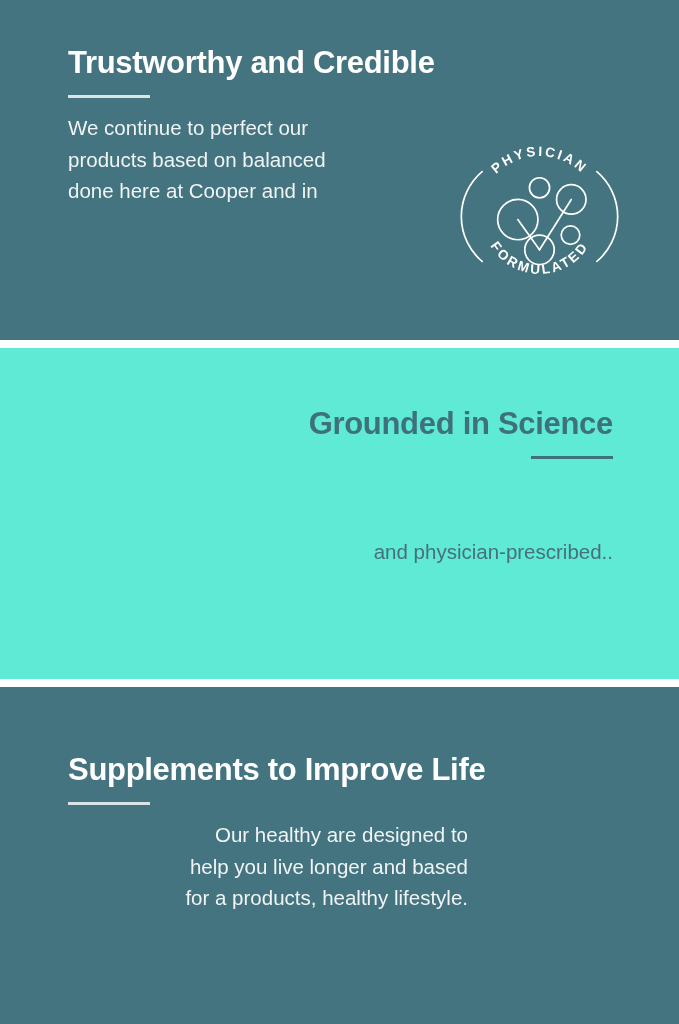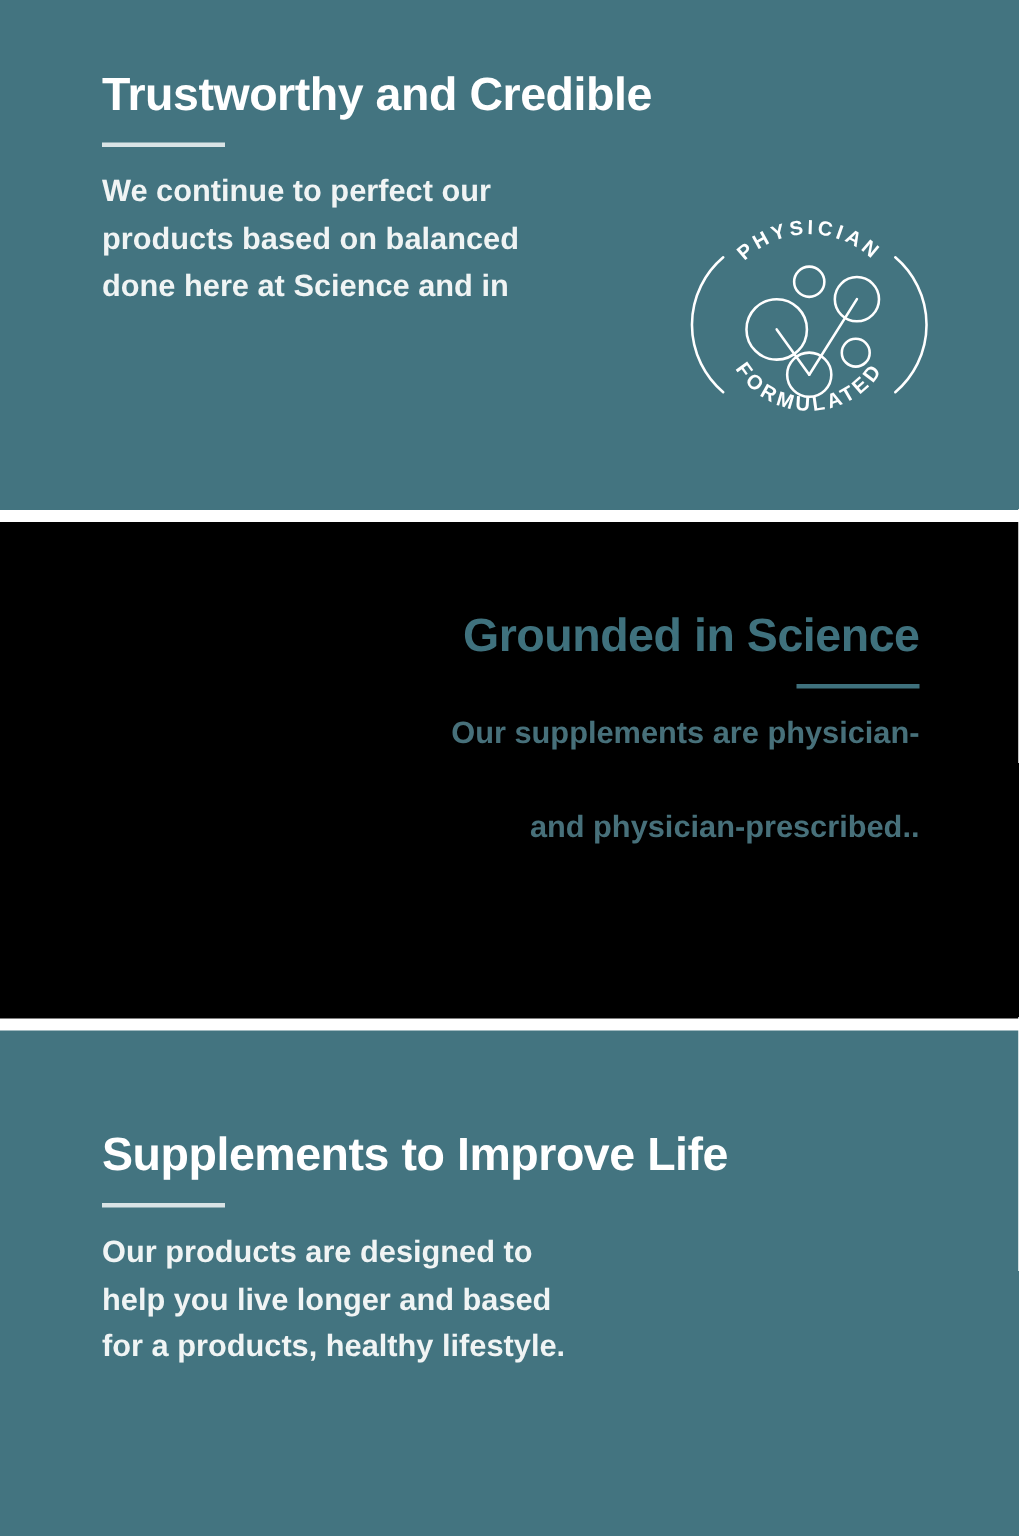--- a/index.html
+++ b/index.html
@@ -8,32 +8,32 @@
     background:#ffffff;
     font-family:"Liberation Sans", sans-serif;
     overflow:hidden;
   }
   .page { position:relative; width:679px; height:1024px; background:#ffffff; }
 
   .panel { position:absolute; left:0; width:679px; overflow:hidden; }
 
   
   .panel-teal { background:#437480; }
-  .panel-gray { background:#000000; }
+  .panel-gray { background:#5eead4; }
 
   #panel-trustworthy { top:0;   height:340px; }
   #panel-grounded    { top:348px; height:331px; }
   #panel-supplements { top:687px; height:337px; }
 
   
   .text-block { position:absolute; }
 
   #panel-trustworthy .text-block { left:68px; top:44px; width:360px; text-align:left; }
   #panel-grounded    .text-block { right:66px; top:57px; width:400px; text-align:right; }
-  #panel-supplements .text-block { left:68px; top:64px; width:400px; text-align:left; }
+  #panel-supplements .text-block { left:68px; top:64px; width:400px; text-align:right; }
 
   .heading {
     font-family:"Liberation Sans", sans-serif;
     font-weight:bold;
     font-size:31px;
     line-height:38px;
     letter-spacing:-0.3px;
     white-space:nowrap;
   }
   .heading.on-teal { color:#ffffff; }
@@ -44,21 +44,21 @@
     border:0;
   }
   .divider.on-teal { background:#d9e4e6; }
   .divider.on-gray { background:#3f717d; }
   .divider.align-right { margin-left:auto; }
 
   .body-text {
     font-family:"Liberation Sans", sans-serif;
     font-size:20.5px;
     line-height:31.5px;
-    font-weight:bold;
+    font-weight:normal;
   }
   .body-text.on-teal { color:#f0f4f4; }
   .body-text.on-gray { color:#47707a; }
 
   
   .icon-wrap { position:absolute; }
   #badge-physician-formulated { right:62px;  top:139px; width:155px; height:155px; }
 
   svg { display:block; width:100%; height:100%; overflow:visible; }
 </style>
@@ -68,21 +68,21 @@
 <div class="page">
 
   <section class="panel panel-teal" id="panel-trustworthy">
 
     <div class="text-block">
       <h2 class="heading on-teal">Trustworthy and Credible</h2>
       <hr class="divider on-teal">
       <p class="body-text on-teal">
         <span>We continue to perfect our</span><br>
         <span>products based on balanced</span><br>
-        <span>done here at Science and in</span><br>
+        <span>done here at Cooper and in</span><br>
       </p>
     </div>
 
     <div class="icon-wrap" id="badge-physician-formulated">
       <svg viewBox="0 0 200 200" xmlns="http://www.w3.org/2000/svg">
         <defs>
           <path id="arcTop" d="M 22,100 A 78,78 0 0 1 178,100" fill="none"></path>
           <path id="arcBottom" d="M 26,100 A 74,74 0 0 0 174,100" fill="none"></path>
         </defs>
 
@@ -107,35 +107,35 @@
       </svg>
     </div>
   </section>
 
   <section class="panel panel-gray" id="panel-grounded">
 
     <div class="text-block">
       <h2 class="heading on-gray">Grounded in Science</h2>
       <hr class="divider on-gray align-right">
       <p class="body-text on-gray">
-        <span>Our supplements are physician-</span><br>
+        <br>
         <br>
         <span>and physician-prescribed..</span>
       </p>
     </div>
 
   </section>
 
   <section class="panel panel-teal" id="panel-supplements">
 
     <div class="text-block">
       <h2 class="heading on-teal">Supplements to Improve Life</h2>
       <hr class="divider on-teal">
       <p class="body-text on-teal">
-        <span>Our products are designed to</span><br>
+        <span>Our healthy are designed to</span><br>
         <span>help you live longer and based</span><br>
         <span>for a products, healthy lifestyle.</span>
       </p>
     </div>
 
   </section>
 
 </div>
 
 </body></html>

